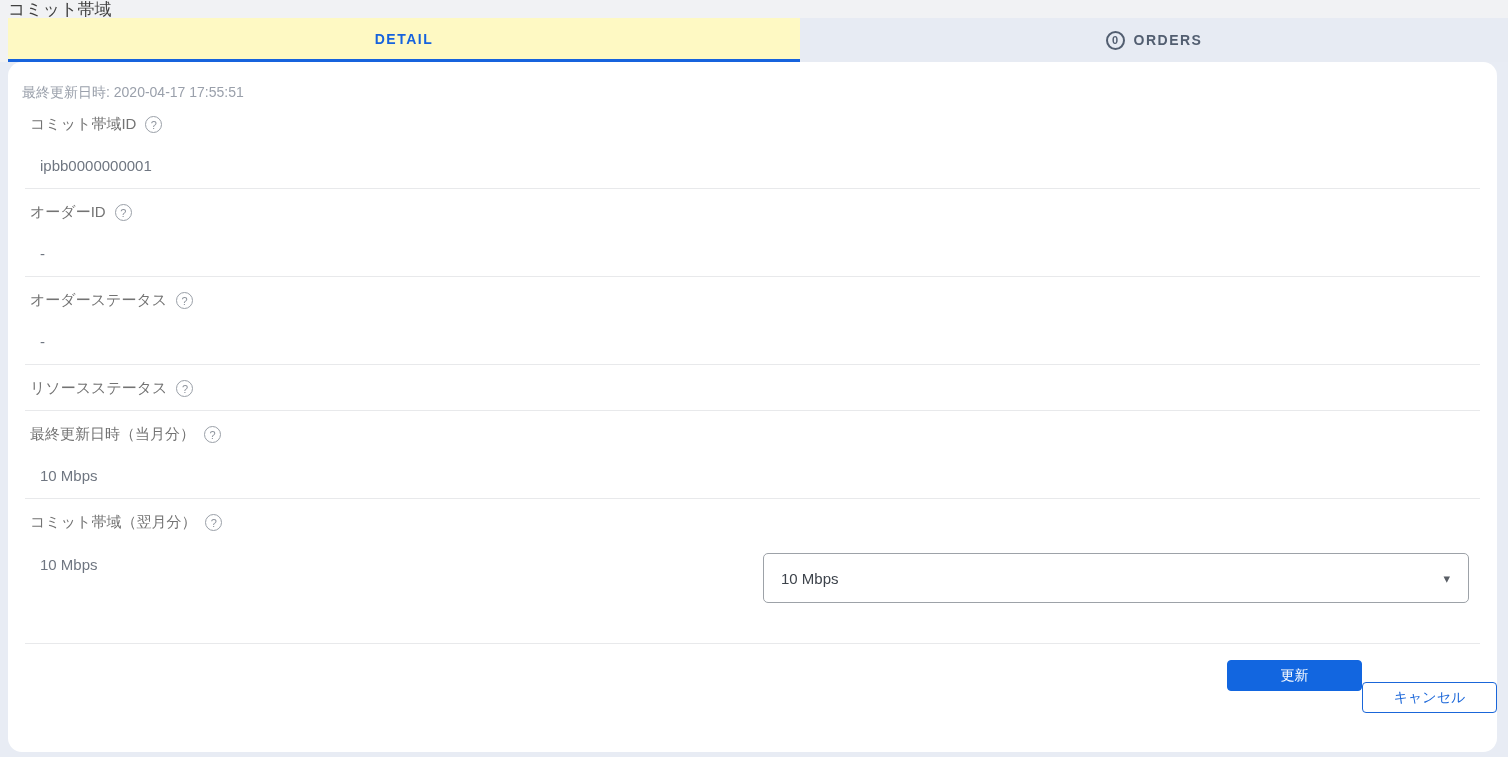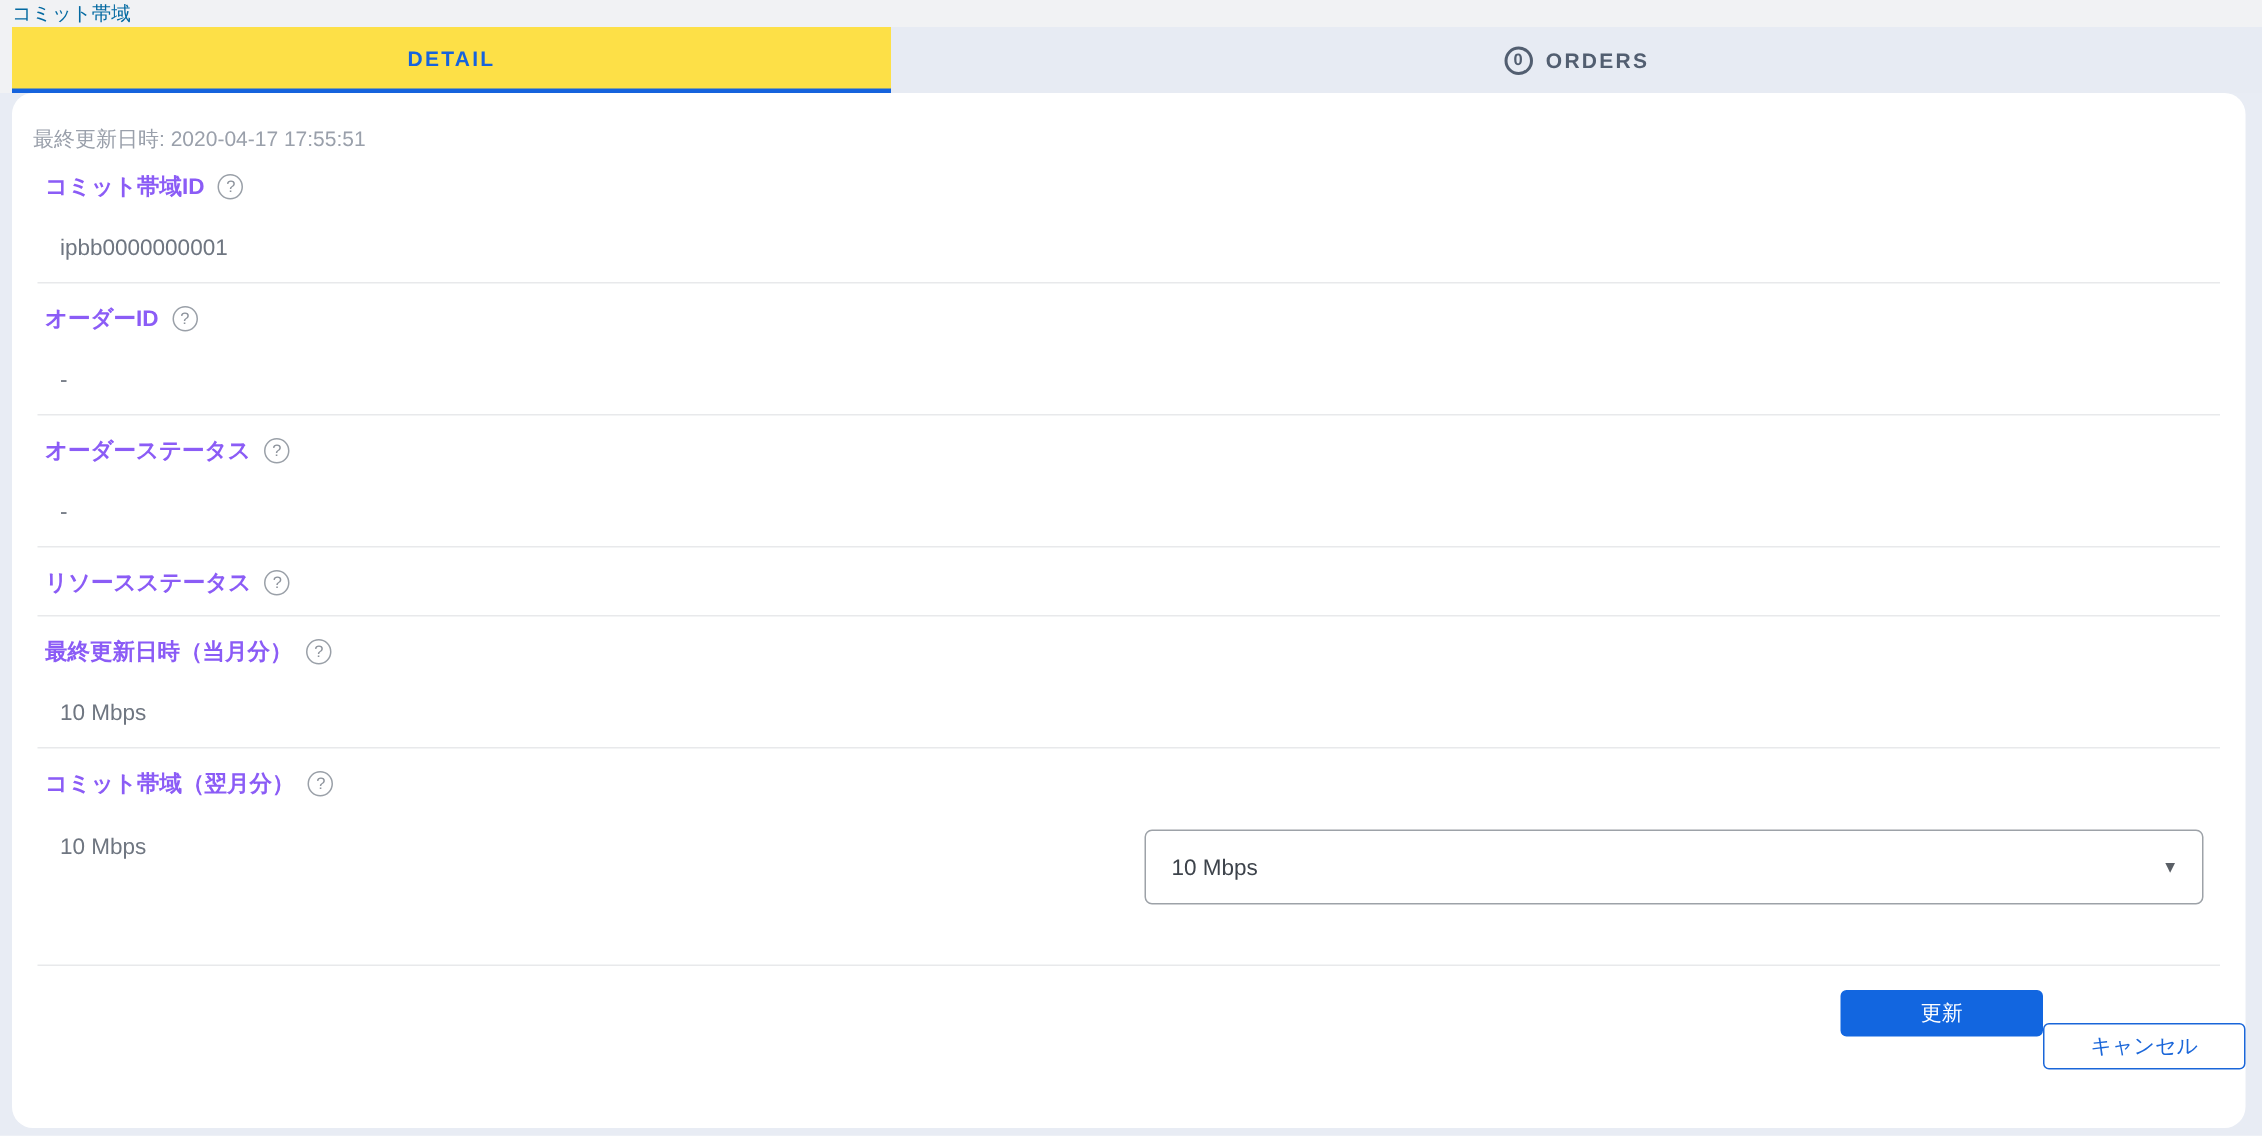--- a/index.html
+++ b/index.html
@@ -8,39 +8,39 @@
     font-family: "Liberation Sans", "DejaVu Sans", sans-serif;
     background: #e8ecf4;
     overflow: hidden;
   }
   
   .title-bar {
     height: 18px;
     background: #f1f2f4;
     display: flex; align-items: center;
     padding-left: 8px;
-    font-size: 13px;
-    color: #0369a1;
+    font-size: 17px;
+    color: #404040;
   }
   
   .tabs {
     display: flex;
     height: 44px;
     padding-left: 8px;
     background: #f1f2f4;
   }
   .tab {
     display: flex; align-items: center; justify-content: center;
     font-size: 14px; font-weight: bold;
     letter-spacing: 1.5px;
     cursor: pointer;
   }
   .tab-detail {
-    width: 586px;
-    background: #fde047;
+    width: 792px;
+    background: #fef9c3;
     color: #1663dd;
     border-bottom: 3px solid #1663dd;
   }
   .tab-orders {
     flex: 1;
     background: #e7ebf3;
     color: #525e70;
     gap: 9px;
   }
   .orders-badge {
@@ -67,22 +67,22 @@
   }
   .field { padding-top: 13px; }
   .field-label-row {
     margin-left: 22px;
     height: 21px;
     display: flex; align-items: center;
     gap: 9px;
   }
   .field-label {
     font-size: 15px;
-    font-weight: bold;
-    color: #8b5cf6;
+    font-weight: normal;
+    color: #737373;
   }
   .help-icon {
     width: 17px; height: 17px;
     border: 1px solid #9aa0a8;
     border-radius: 50%;
     display: flex; align-items: center; justify-content: center;
     font-size: 11px;
     color: #8d939c;
     cursor: pointer;
     flex: 0 0 auto;

